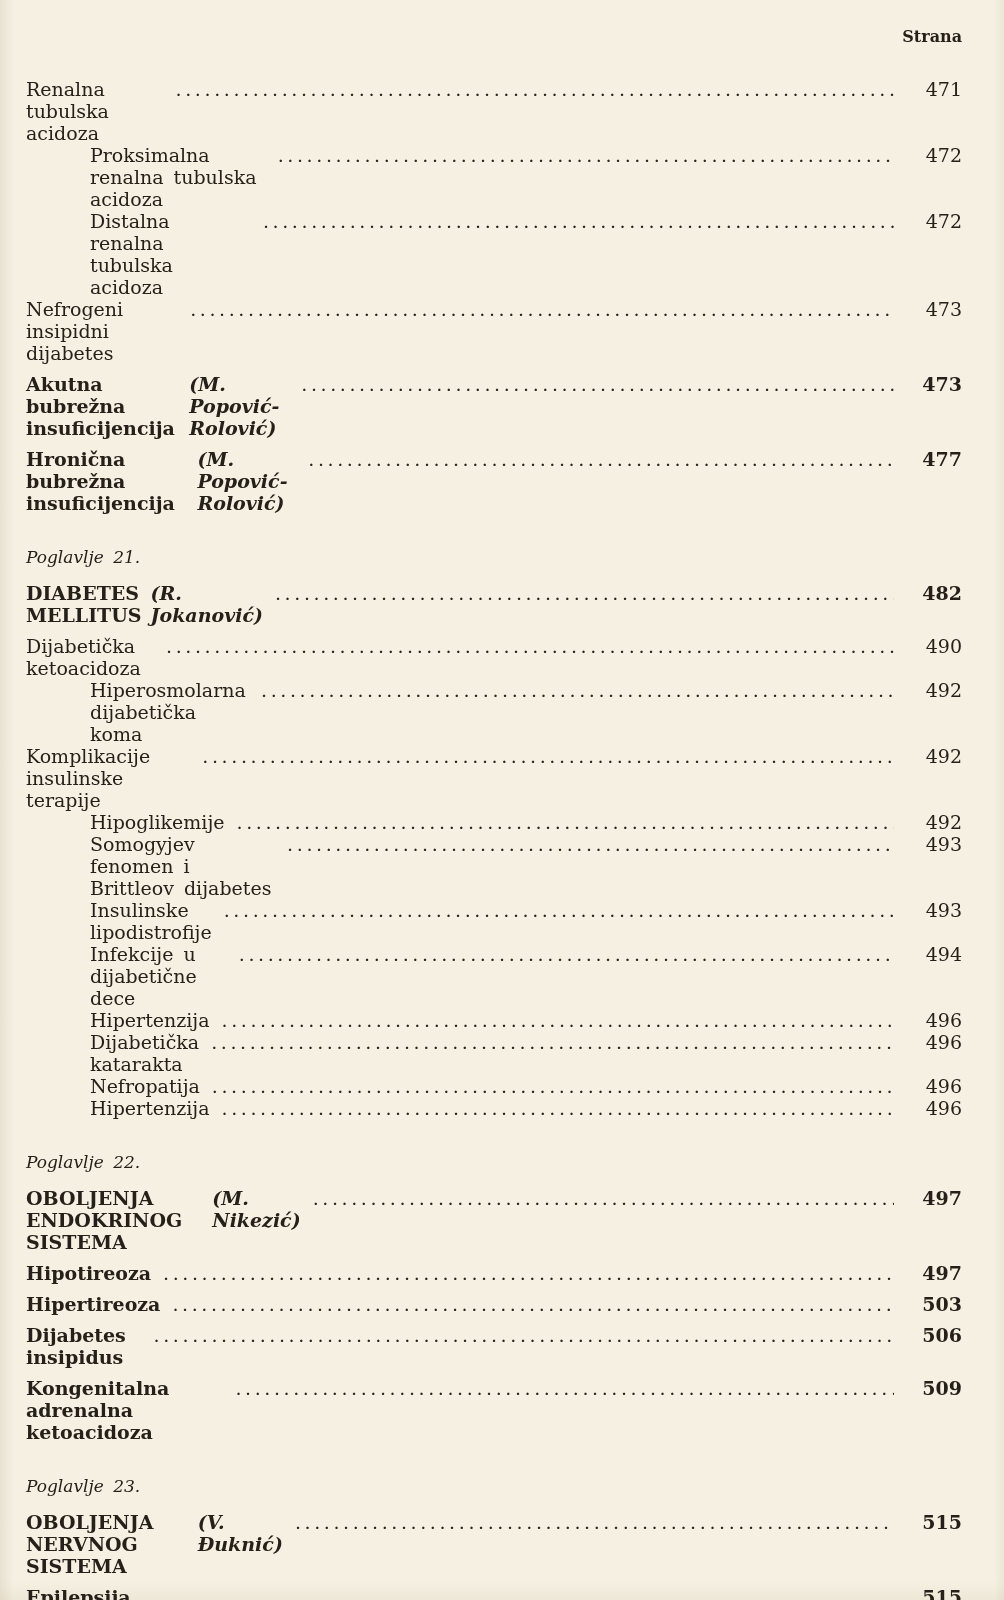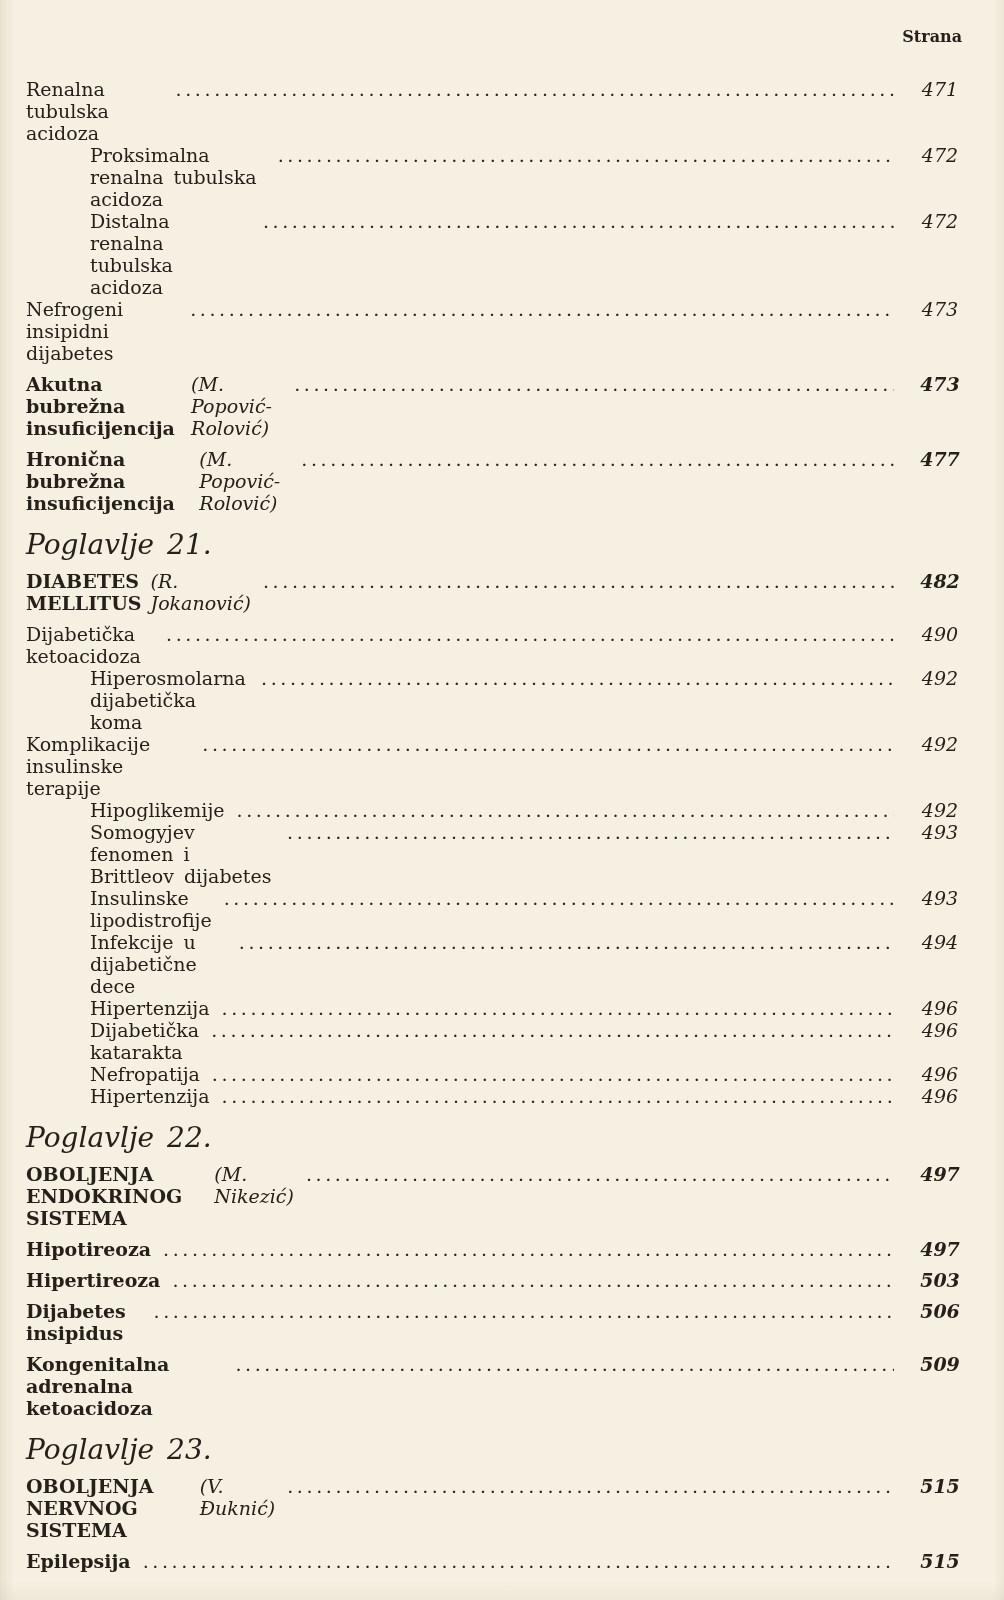--- a/index.html
+++ b/index.html
@@ -30,45 +30,44 @@
   .row {
     display:flex;
     align-items:baseline;
     font-size:19px;
     line-height:22px;
     word-spacing:4px;
   }
   .row .text { white-space:pre-wrap; }
   .indent-1 { padding-left:64px; }
   .bold .text, .bold .pagenum { font-weight:bold; }
-  .author { font-style:italic; font-weight:normal; margin-left:9px; }
+  .author { font-style:italic; font-weight:bold; margin-left:9px; }
   .leader {
     flex:1 1 auto;
     overflow:hidden;
     white-space:nowrap;
     margin-left:12px;
     margin-right:24px;
     min-width:20px;
   }
   .leader::after {
     content:"..........................................................................................................................................";
     letter-spacing:3.6px;
     color:#2a261f;
   }
   .pagenum {
     flex:0 0 auto;
     width:44px;
-    text-align:center;
-    font-style:italic;
+    text-align:right;
   }
   .spaced { margin-top:9px; margin-bottom:9px; }
   .chapter {
     font-style:italic;
-    font-size:28px;
-    margin-top:20px;
+    font-size:17px;
+    margin-top:32px;
     margin-bottom:14px;
   }
 </style>
 </head>
 <body>
 
 <div class="page">
   <div class="content">
     <div class="col-header">Strana</div>
 

